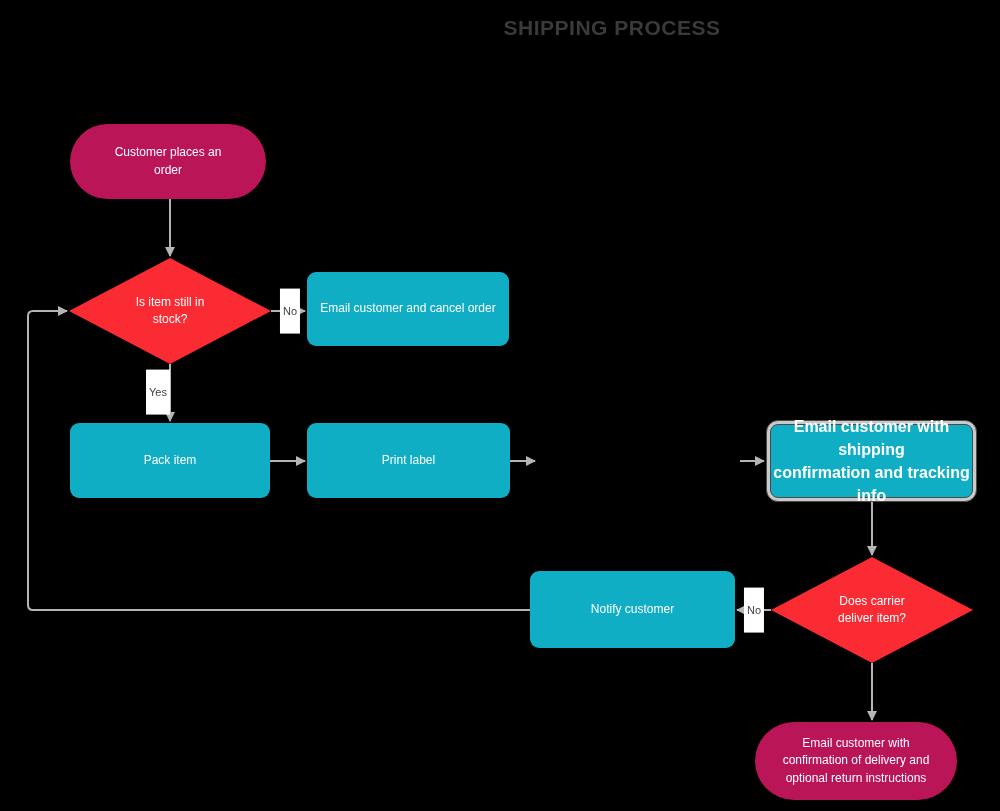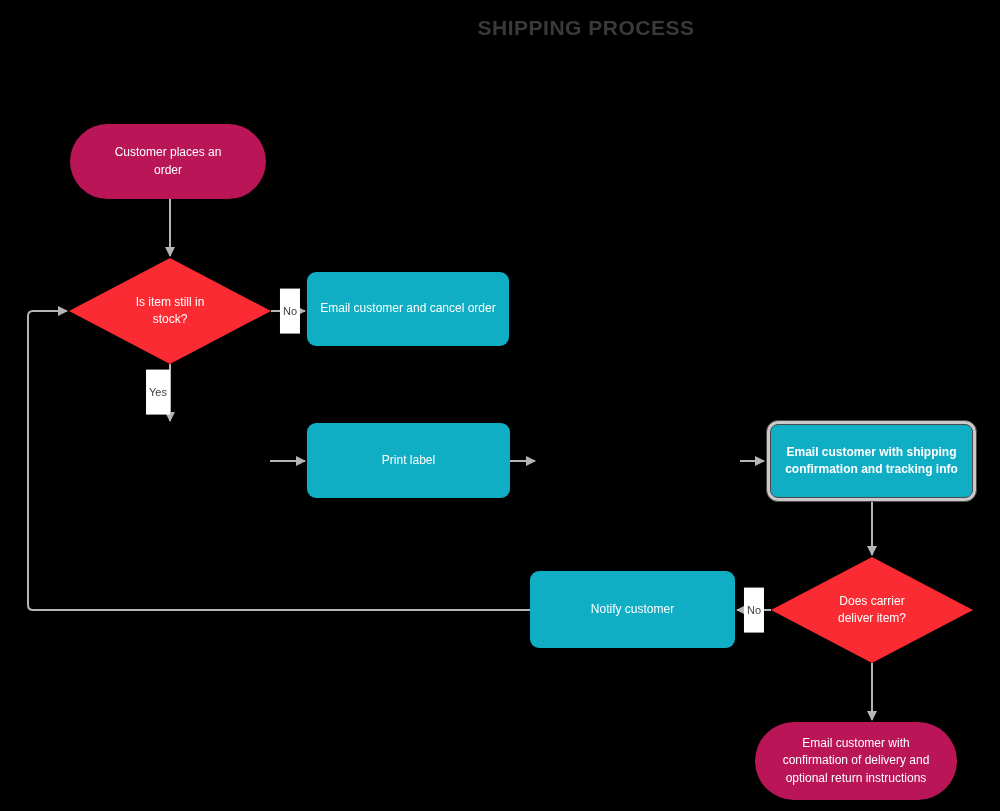--- a/index.html
+++ b/index.html
@@ -7,21 +7,21 @@
     position: relative;
     width: 1000px;
     height: 811px;
     background: var(--background, #000);
     font-family: "Liberation Sans", sans-serif;
     overflow: hidden;
   }
   .diagram-title {
     position: absolute;
     top: 16px;
-    left: 586px;
+    left: 612px;
     transform: translateX(-50%);
     font-size: 21px;
     font-weight: bold;
     letter-spacing: 0.5px;
     color: var(--title-color, #3a3a3a);
     white-space: nowrap;
   }
   svg.connectors { position: absolute; left: 0; top: 0; }
   .edge {
     fill: none;
@@ -57,21 +57,21 @@
   }
   .double-inner {
     width: 100%; height: 100%;
     box-sizing: border-box;
     background: var(--node-teal, #0FAEC4);
     border: 1px solid var(--double-border-line, #4a4a4a);
     border-radius: 8px;
     display: flex; align-items: center; justify-content: center;
     text-align: center;
     color: var(--node-text, #fff);
-    font-size: 12px; font-weight: bold; line-height: 1.45;
+    font-size: 16px; font-weight: bold; line-height: 1.45;
   }
   .edge-label {
     position: absolute;
     transform: translate(-50%, -50%);
     background: var(--label-bg, #fff);
     color: var(--label-text, #3f3f3f);
     font-size: 11px;
     line-height: 1.35;
     padding: 15px 3px;
   }
@@ -108,20 +108,23 @@
 
   <div class="node decision" style="left:69px; top:258px; width:202px; height:106px;">
     <span class="node-label">Is item still in
 stock?</span>
   </div>
 
   <div class="node process" style="left:307px; top:272px; width:202px; height:74px;">
     <span class="node-label">Email customer and cancel order</span>
   </div>
 
+  <div class="node process" style="left:70px; top:423px; width:200px; height:75px;">
+    <span class="node-label">Pack item</span>
+  </div>
 
   <div class="node process" style="left:307px; top:423px; width:203px; height:75px;">
     <span class="node-label">Print label</span>
   </div>
 
 
   <div class="double-outer" style="left:766px; top:420px; width:211px; height:82px;">
     <div class="double-inner">
       <span class="node-label">Email customer with shipping
 confirmation and tracking info</span>

